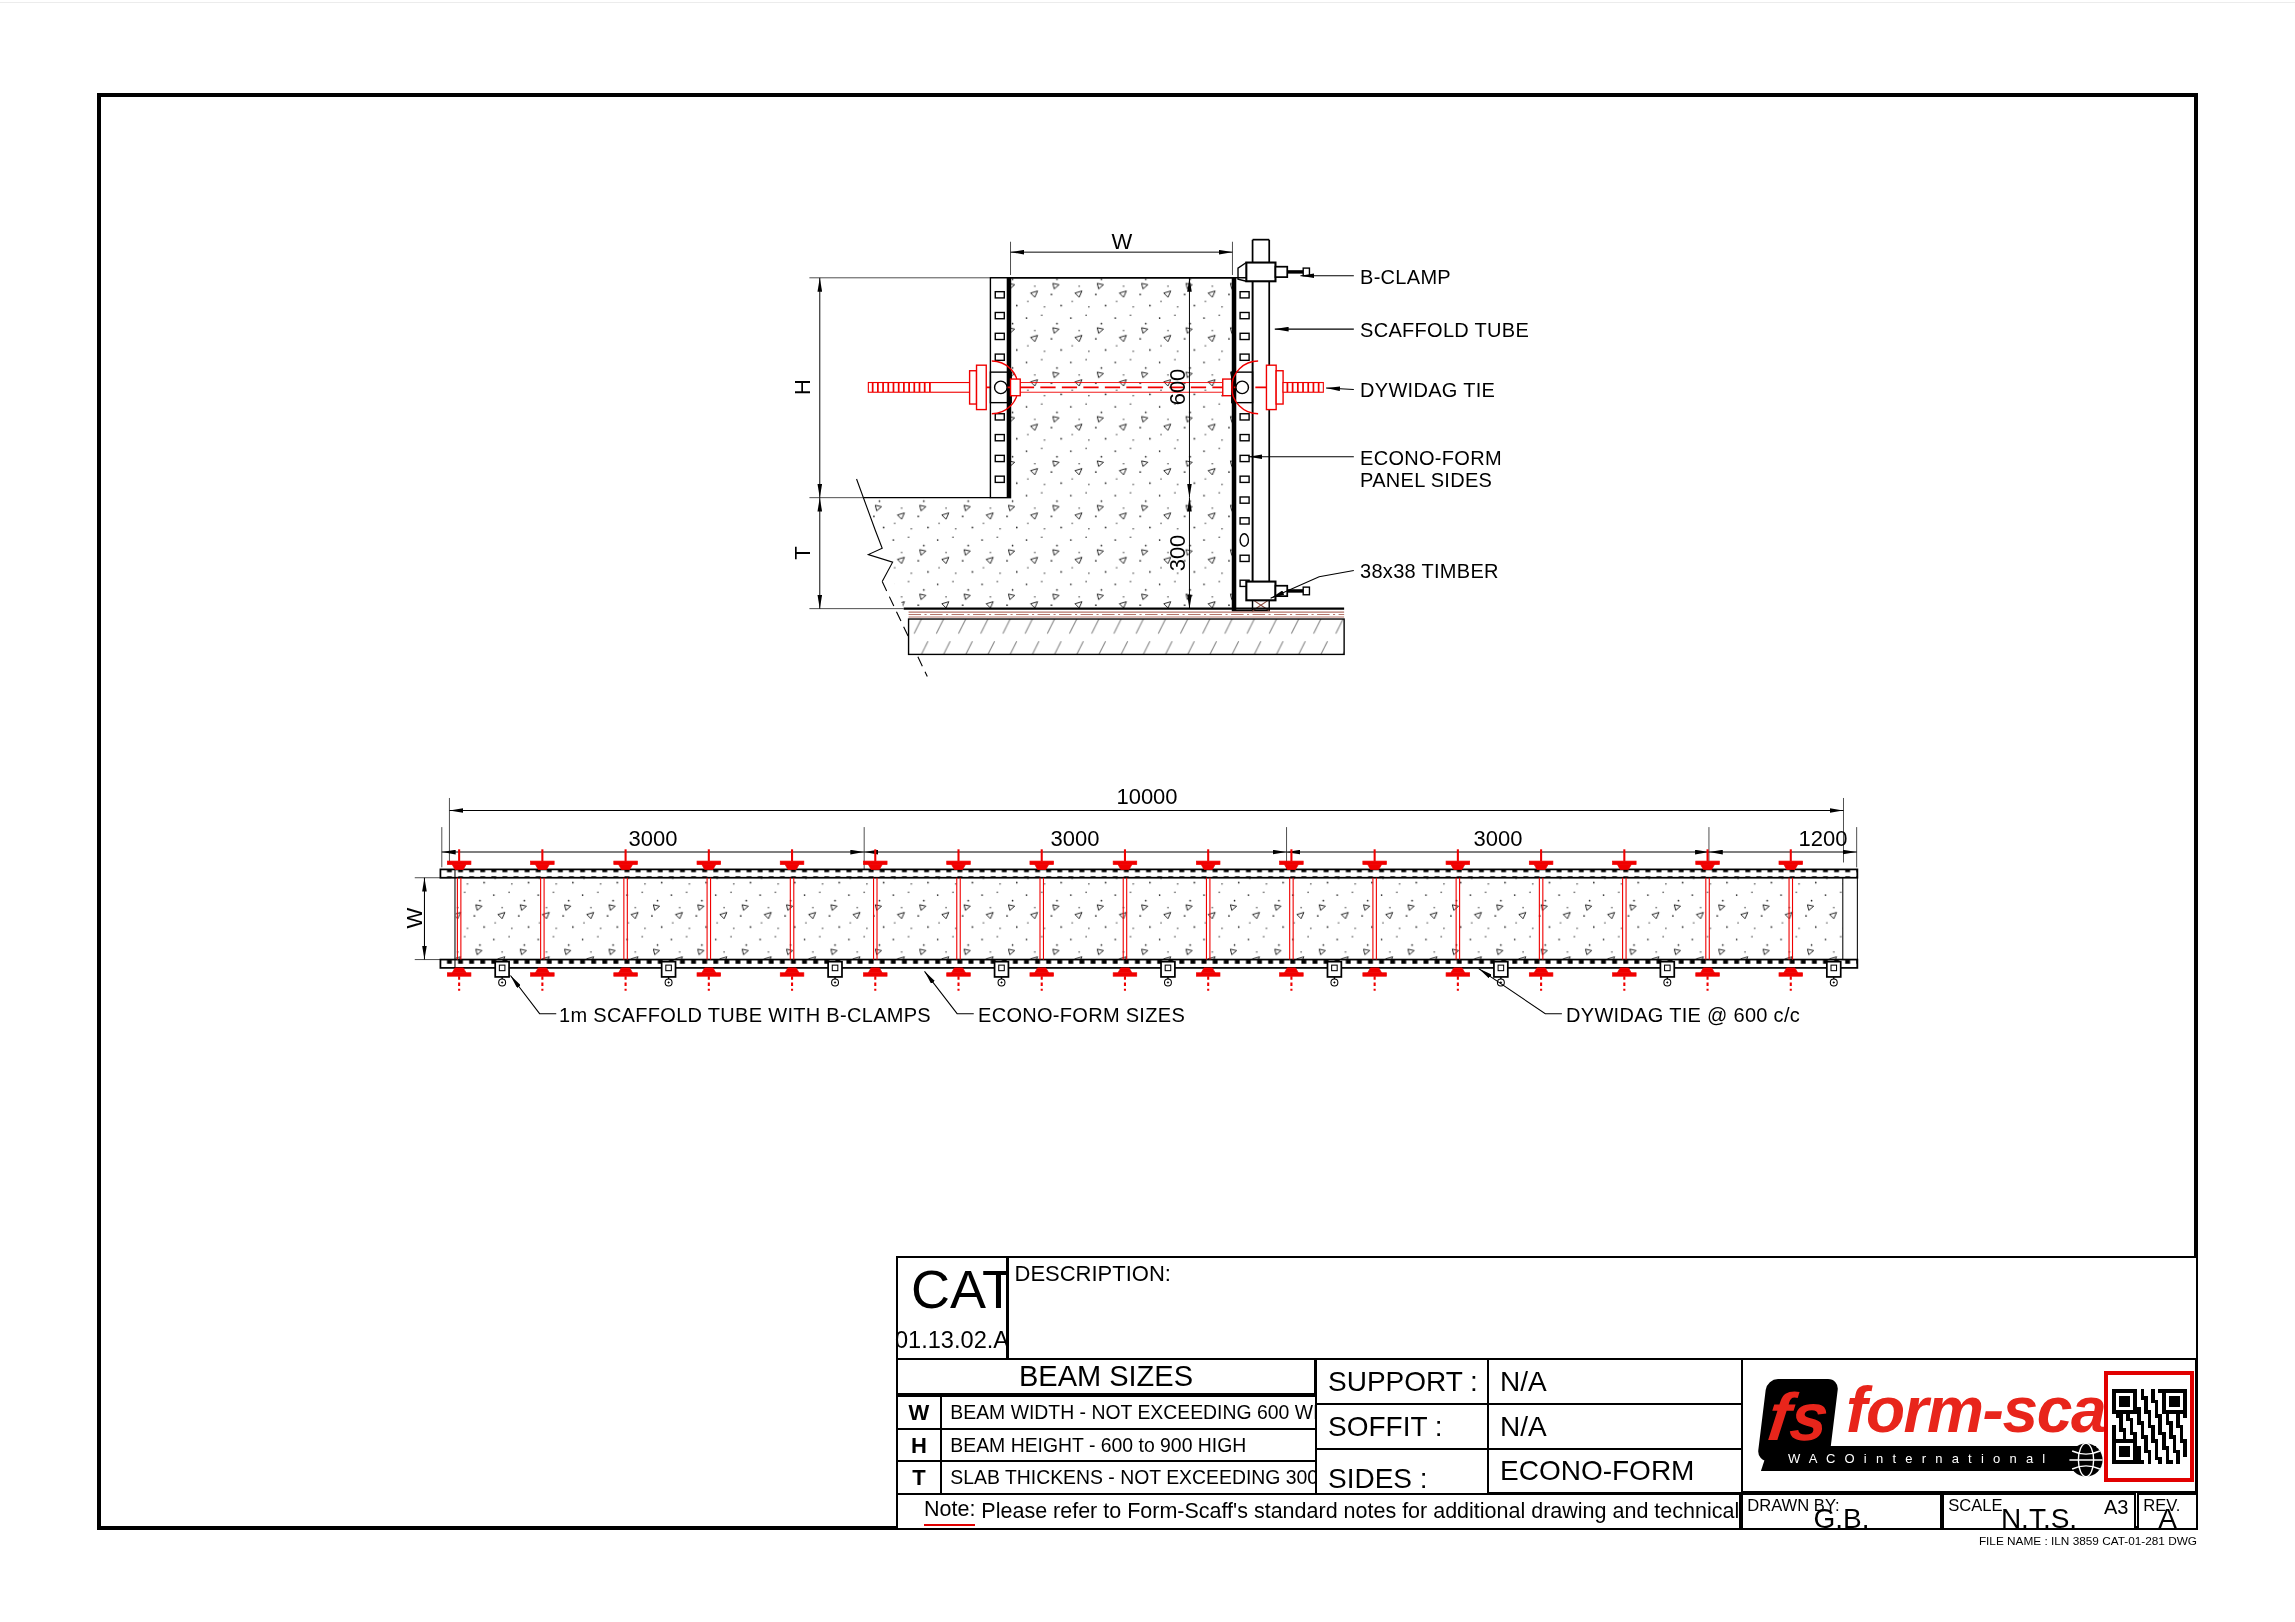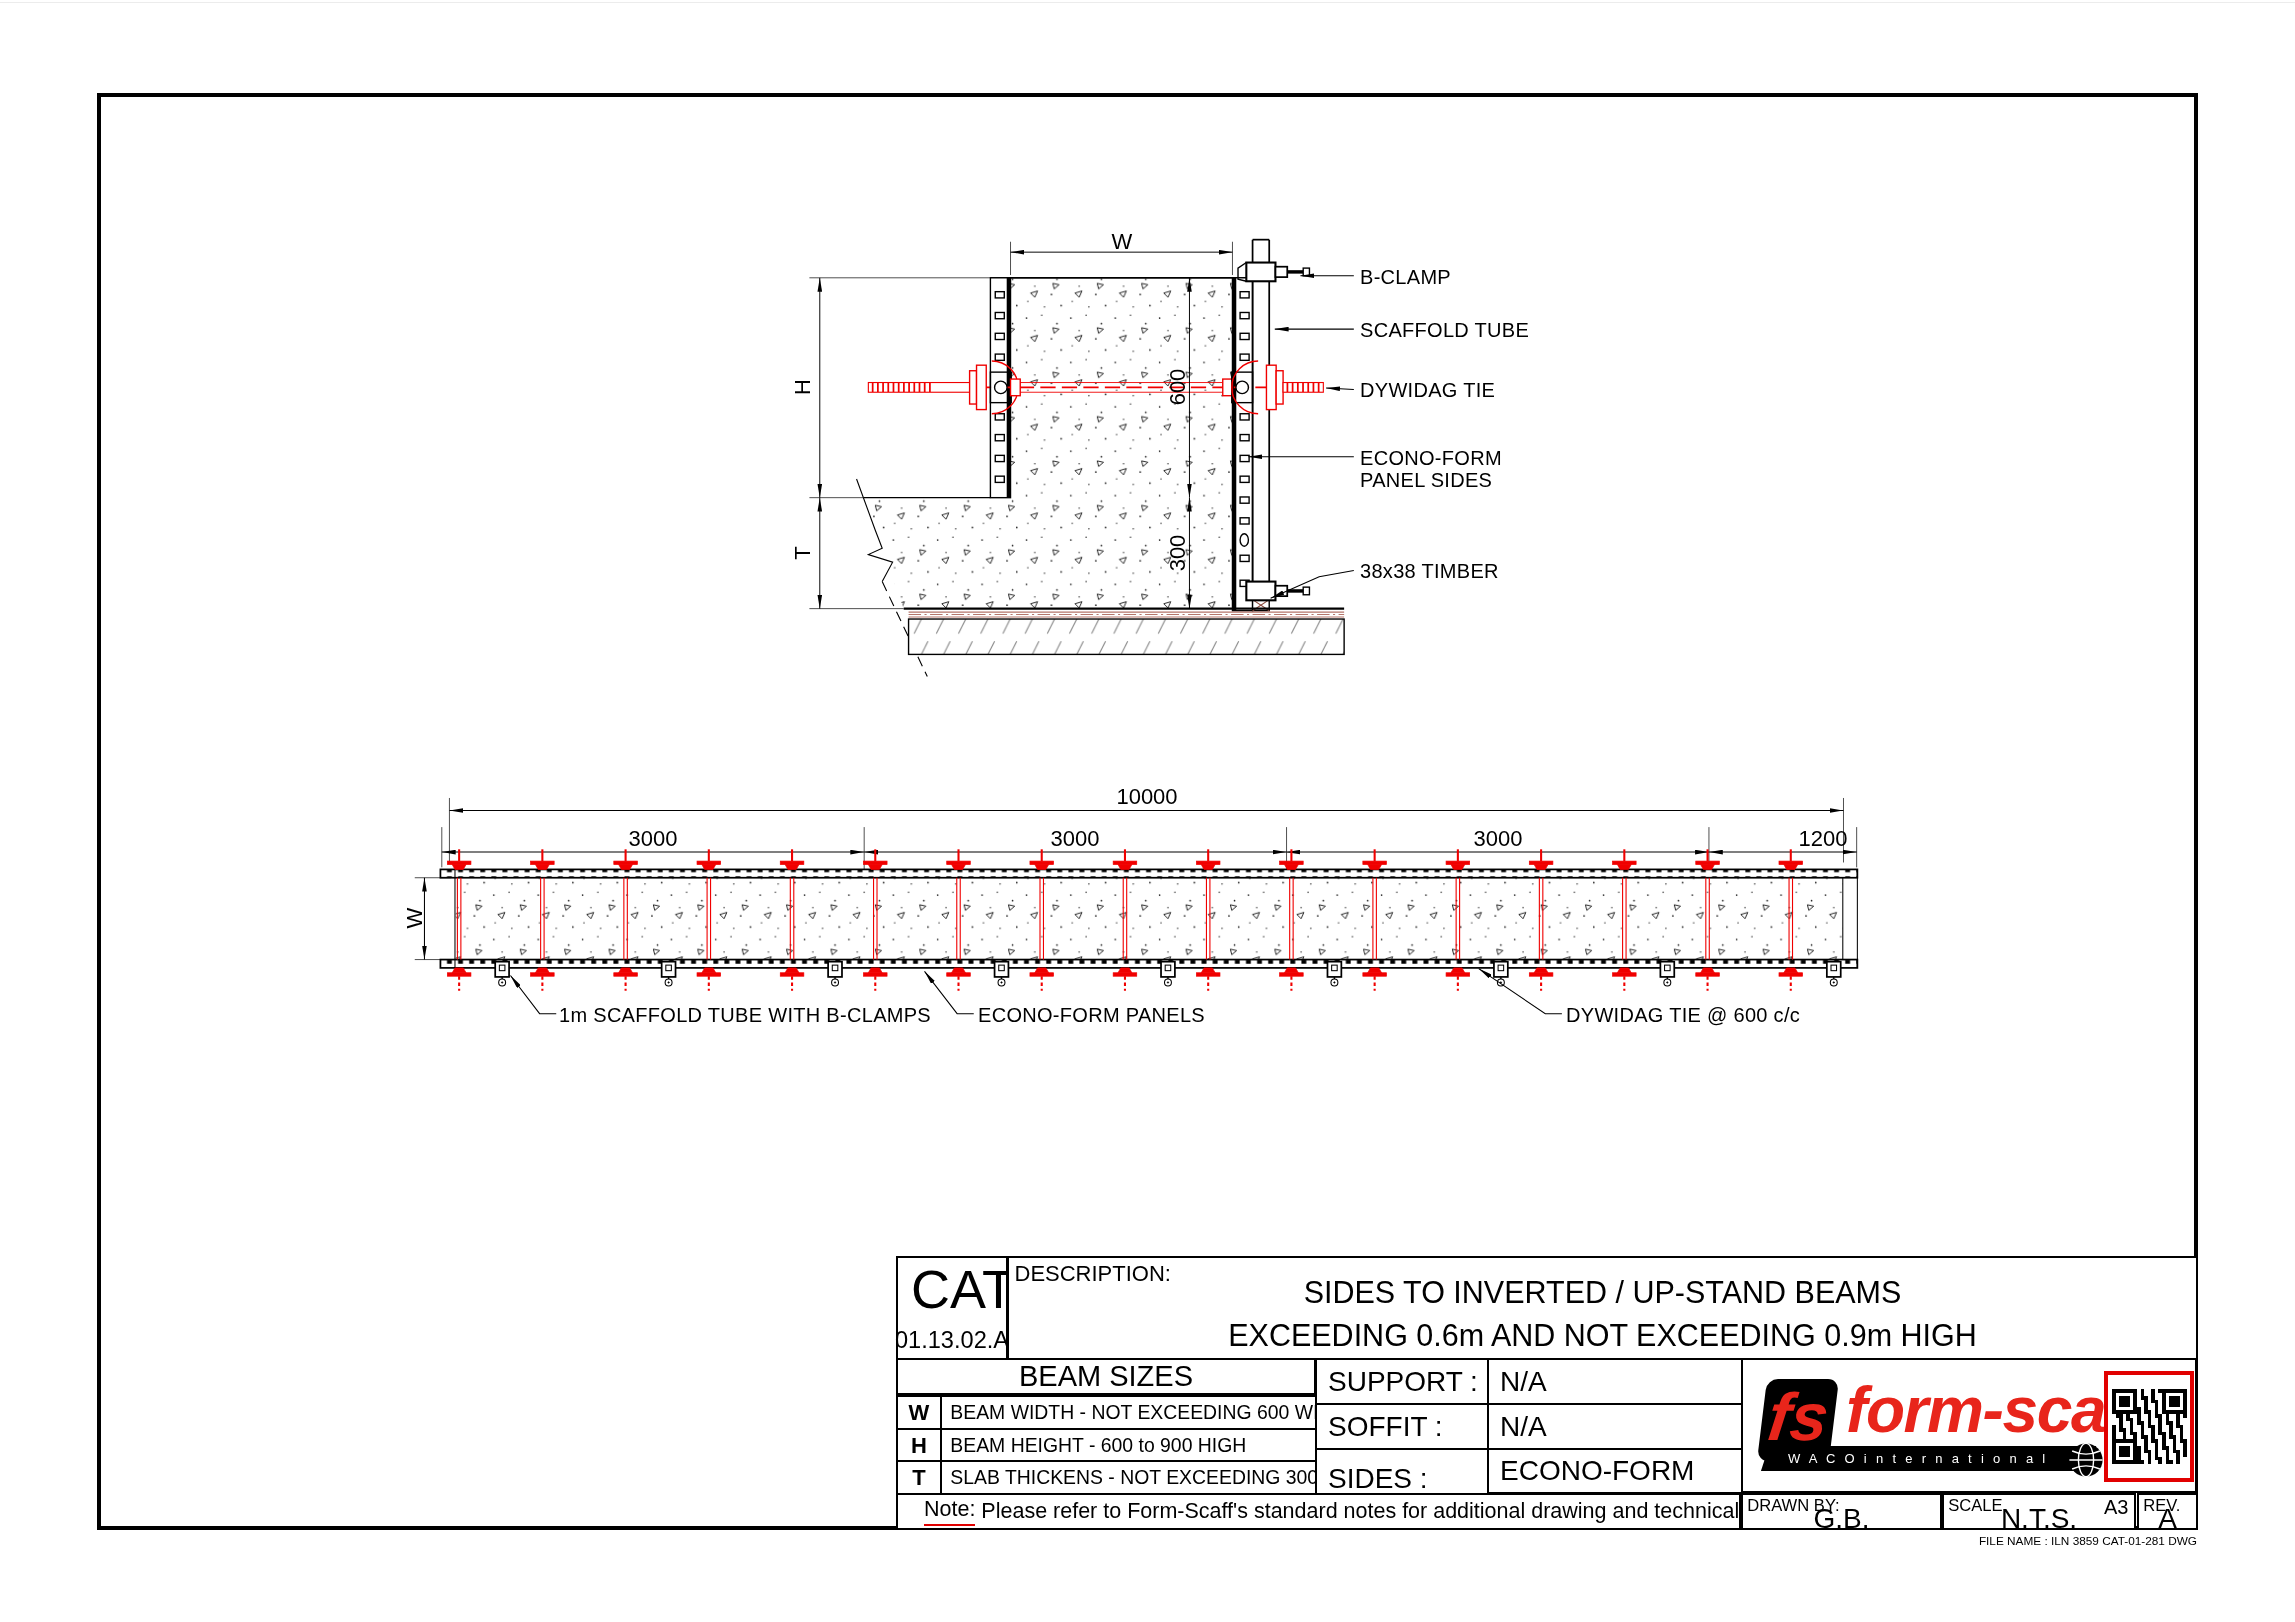--- a/index.html
+++ b/index.html
@@ -301,33 +301,29 @@
 <div class="abs dimrot" style="left:1178px;top:553px;">300</div>
 
 <div class="abs dimtext" style="left:1147px;top:784px;">10000</div>
 <div class="abs dimtext" style="left:653px;top:826px;">3000</div>
 <div class="abs dimtext" style="left:1075px;top:826px;">3000</div>
 <div class="abs dimtext" style="left:1498px;top:826px;">3000</div>
 <div class="abs dimtext" style="left:1783px;top:826px;margin-left:40px;">1200</div>
 <div class="abs dimrot" style="left:415px;top:918px;">W</div>
 
 <div class="abs planlabel" style="left:559px;top:1004px;">1m SCAFFOLD TUBE WITH B-CLAMPS</div>
-<div class="abs planlabel" style="left:978px;top:1004px;">ECONO-FORM PANELS</div>
+<div class="abs planlabel" style="left:978px;top:1004px;">ECONO-FORM SIZES</div>
 <div class="abs planlabel" style="left:1566px;top:1004px;">DYWIDAG TIE @ 600 c/c</div>
 
 <div class="cell" id="tb-cat">
   <div class="big">CAT</div>
   <div class="small">01.13.02.A</div>
 </div>
 <div class="cell" id="tb-desc">
   <div class="dlabel">DESCRIPTION:</div>
-  <div class="dbody">
-    <div>SIDES TO INVERTED / UP-STAND BEAMS</div>
-    <div>EXCEEDING 0.6m AND NOT EXCEEDING 0.9m HIGH</div>
-  </div>
 </div>
 
 <div class="cell" id="tb-bs-head">BEAM SIZES</div>
 <div class="cell bs-key" style="left:896px;top:1395px;width:46px;height:35px;">W</div>
 <div class="cell bs-desc" style="left:940px;top:1395px;width:377px;height:35px;">BEAM WIDTH - NOT EXCEEDING 600 WIDE</div>
 <div class="cell bs-key" style="left:896px;top:1428px;width:46px;height:35px;">H</div>
 <div class="cell bs-desc" style="left:940px;top:1428px;width:377px;height:35px;">BEAM HEIGHT - 600 to 900 HIGH</div>
 <div class="cell bs-key" style="left:896px;top:1460px;width:46px;height:35px;">T</div>
 <div class="cell bs-desc" style="left:940px;top:1460px;width:377px;height:35px;">SLAB THICKENS - NOT EXCEEDING 300 THICK</div>
 

